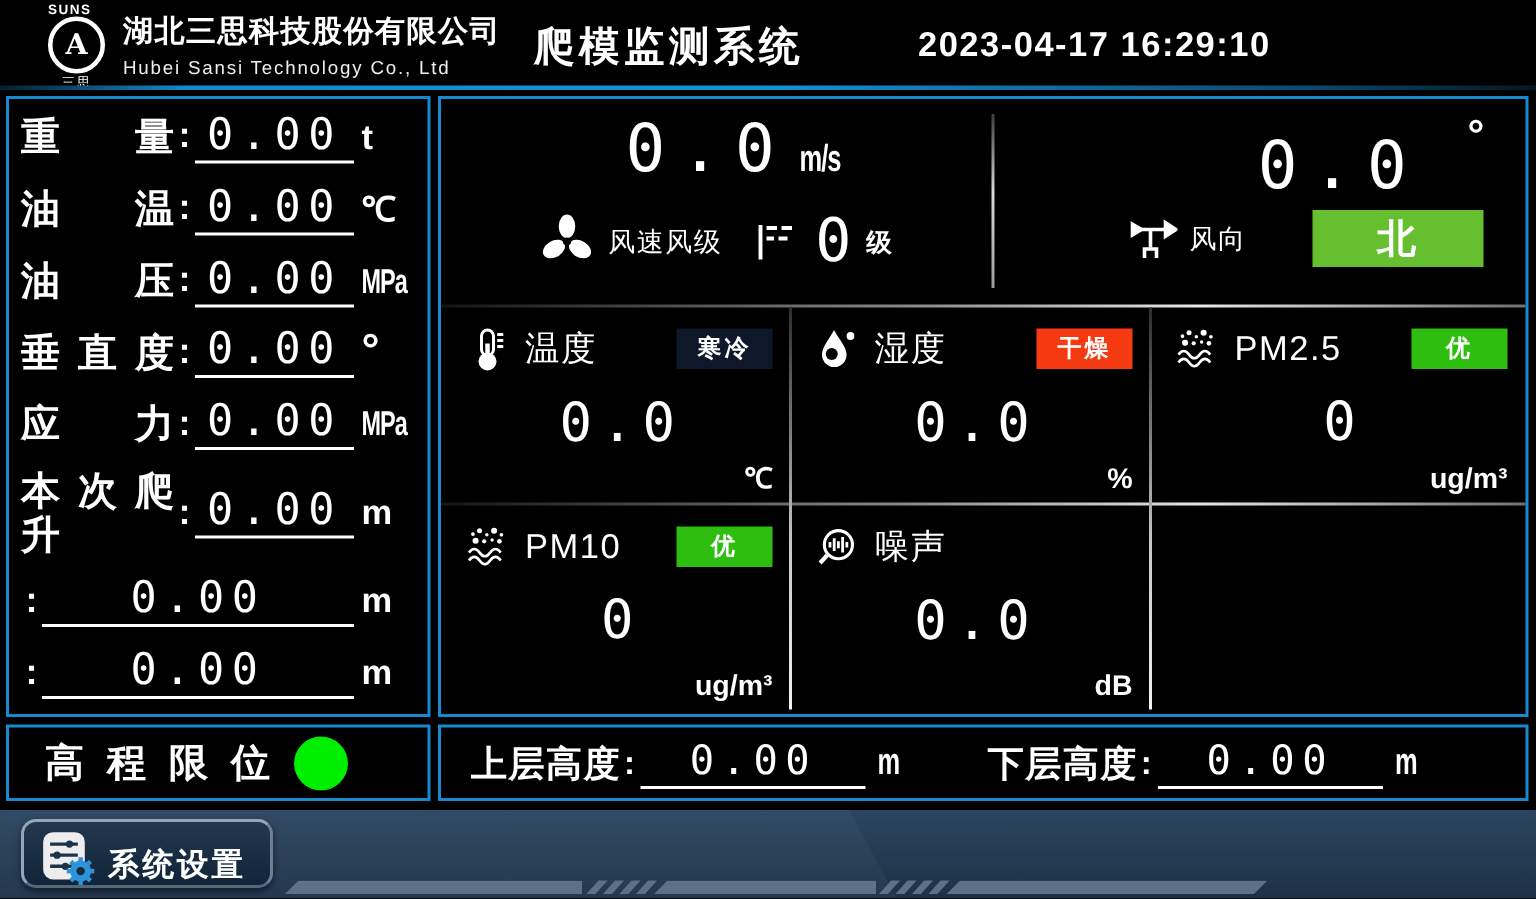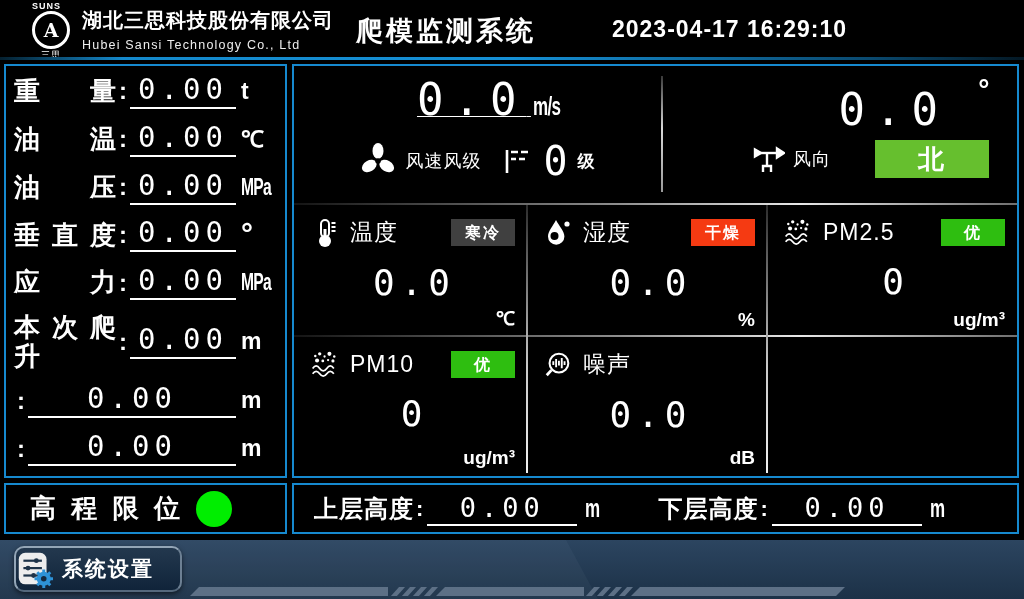--- a/index.html
+++ b/index.html
@@ -36,21 +36,21 @@
             text-align:justify;text-align-last:justify;line-height:1.1;}
   .lp-colon{font-size:24px;font-weight:bold;margin:0 1px 0 3px;}
   .lp-value{flex:1;text-align:center;font-family:"DejaVu Sans Mono",monospace;font-size:29px;
             letter-spacing:5px;border-bottom:2px solid #fff;margin:0 5px 0 2px;padding-bottom:1px;line-height:1.1;}
   .lp-unit{width:36px;font-weight:bold;font-size:23px;line-height:1;}
   .cond{display:inline-block;transform:scaleX(0.68);transform-origin:left center;letter-spacing:-1px;}
   .u-deg{font-size:30px;align-self:flex-start;margin-top:2px;}
 
   
   #wind-left{position:absolute;left:0;top:0;width:366px;height:139px;}
-  #wind-speed-line{position:absolute;top:8px;left:56px;width:290px;text-align:center;white-space:nowrap;text-decoration:underline;}
+  #wind-speed-line{position:absolute;top:8px;left:56px;width:290px;text-align:center;white-space:nowrap;}
   .big-val{font-family:"DejaVu Sans Mono",monospace;font-size:44px;letter-spacing:10px;}
   .u-ms{font-size:25px;font-weight:bold;margin-left:2px;}
   #wind-level-line{position:absolute;top:72px;left:0;width:100%;display:flex;align-items:center;justify-content:center;}
   .wind-label{font-size:18px;margin-left:8px;letter-spacing:1px;}
   .level-val{font-family:"DejaVu Sans Mono",monospace;font-size:40px;margin:0 10px 0 12px;}
   .level-unit{font-size:17px;font-weight:bold;}
   #wind-divider{position:absolute;left:367px;top:10px;width:2px;height:116px;
     background:linear-gradient(180deg,#3a3a3a,#d8d8d8 45%,#9a9a9a);}
   #wind-right{position:absolute;left:369px;top:0;right:0;height:139px;}
   #dir-value{position:absolute;left:136px;top:8px;width:230px;text-align:center;white-space:nowrap;}
@@ -94,21 +94,21 @@
         background:rgba(173,196,220,0.05);
         clip-path:polygon(0 0,566px 0,598px 100%,0 100%);}
   .stripe{position:absolute;top:47px;height:9px;background:#5d7086;}
   .stripe-l{clip-path:polygon(9px 0,100% 0,100% 100%,0 100%);}
   .stripe-m{clip-path:polygon(9px 0,100% 0,calc(100% - 9px) 100%,0 100%);}
   .slash-group{position:absolute;top:47px;height:9px;display:flex;gap:5px;}
   .slash{width:6px;height:9px;background:#5d7086;transform:skewX(-42deg);}
   #settings-btn{position:absolute;left:14px;top:6px;width:168px;height:46px;border-radius:10px;
         background:linear-gradient(180deg,#23384e,#10243a);
         border:2px solid #93a5b6;border-bottom-color:#54687c;border-right-color:#6d8093;
-        display:flex;align-items:center;gap:9px;box-sizing:border-box;
+        display:flex;align-items:flex-end;gap:9px;padding-left:10px;box-sizing:border-box;
         box-shadow:0 2px 5px rgba(0,0,0,.55);cursor:pointer;}
   .settings-label{font-size:21px;font-weight:bold;letter-spacing:2px;}
 </style>
 </head>
 <body>
 
 <div id="header">
   <div id="logo">
     <div class="logo-suns">SUNS</div>
     <div class="logo-ring">A</div>
@@ -239,21 +239,21 @@
       <div class="cell-head">
         <svg class="s-icon" viewBox="0 0 30 30">
           <rect x="11" y="2" width="8" height="17" rx="4" fill="none" stroke="#fff" stroke-width="2"></rect>
           <circle cx="15" cy="23" r="6" fill="#fff"></circle>
           <line x1="15" y1="11" x2="15" y2="19" stroke="#fff" stroke-width="3"></line>
           <g stroke="#fff" stroke-width="2">
               <path d="M21.5 5 h4 M21.5 9 h4 M21.5 13 h4"></path>
             </g>
         </svg>
         <span class="s-name">温度</span>
-        <span class="badge" style="background-color: #404040;">寒冷</span>
+        <span class="badge" style="background-color: #0f172a;">寒冷</span>
       </div>
       <div class="cell-val">0.0</div>
       <div class="cell-unit">℃</div>
     </div>
 
     <div class="cell" style="left:233px;top:0;width:240px;height:130px">
       <div class="cell-head">
         <svg class="s-icon" viewBox="0 0 30 30">
           <path d="M13 2 C10 8 5 13 5 18.5 a8.2 8.2 0 0 0 16.4 0 C21.4 13 16 8 13 2 Z" fill="#fff"></path>
           <circle cx="11.5" cy="18" r="4" fill="#000"></circle>

